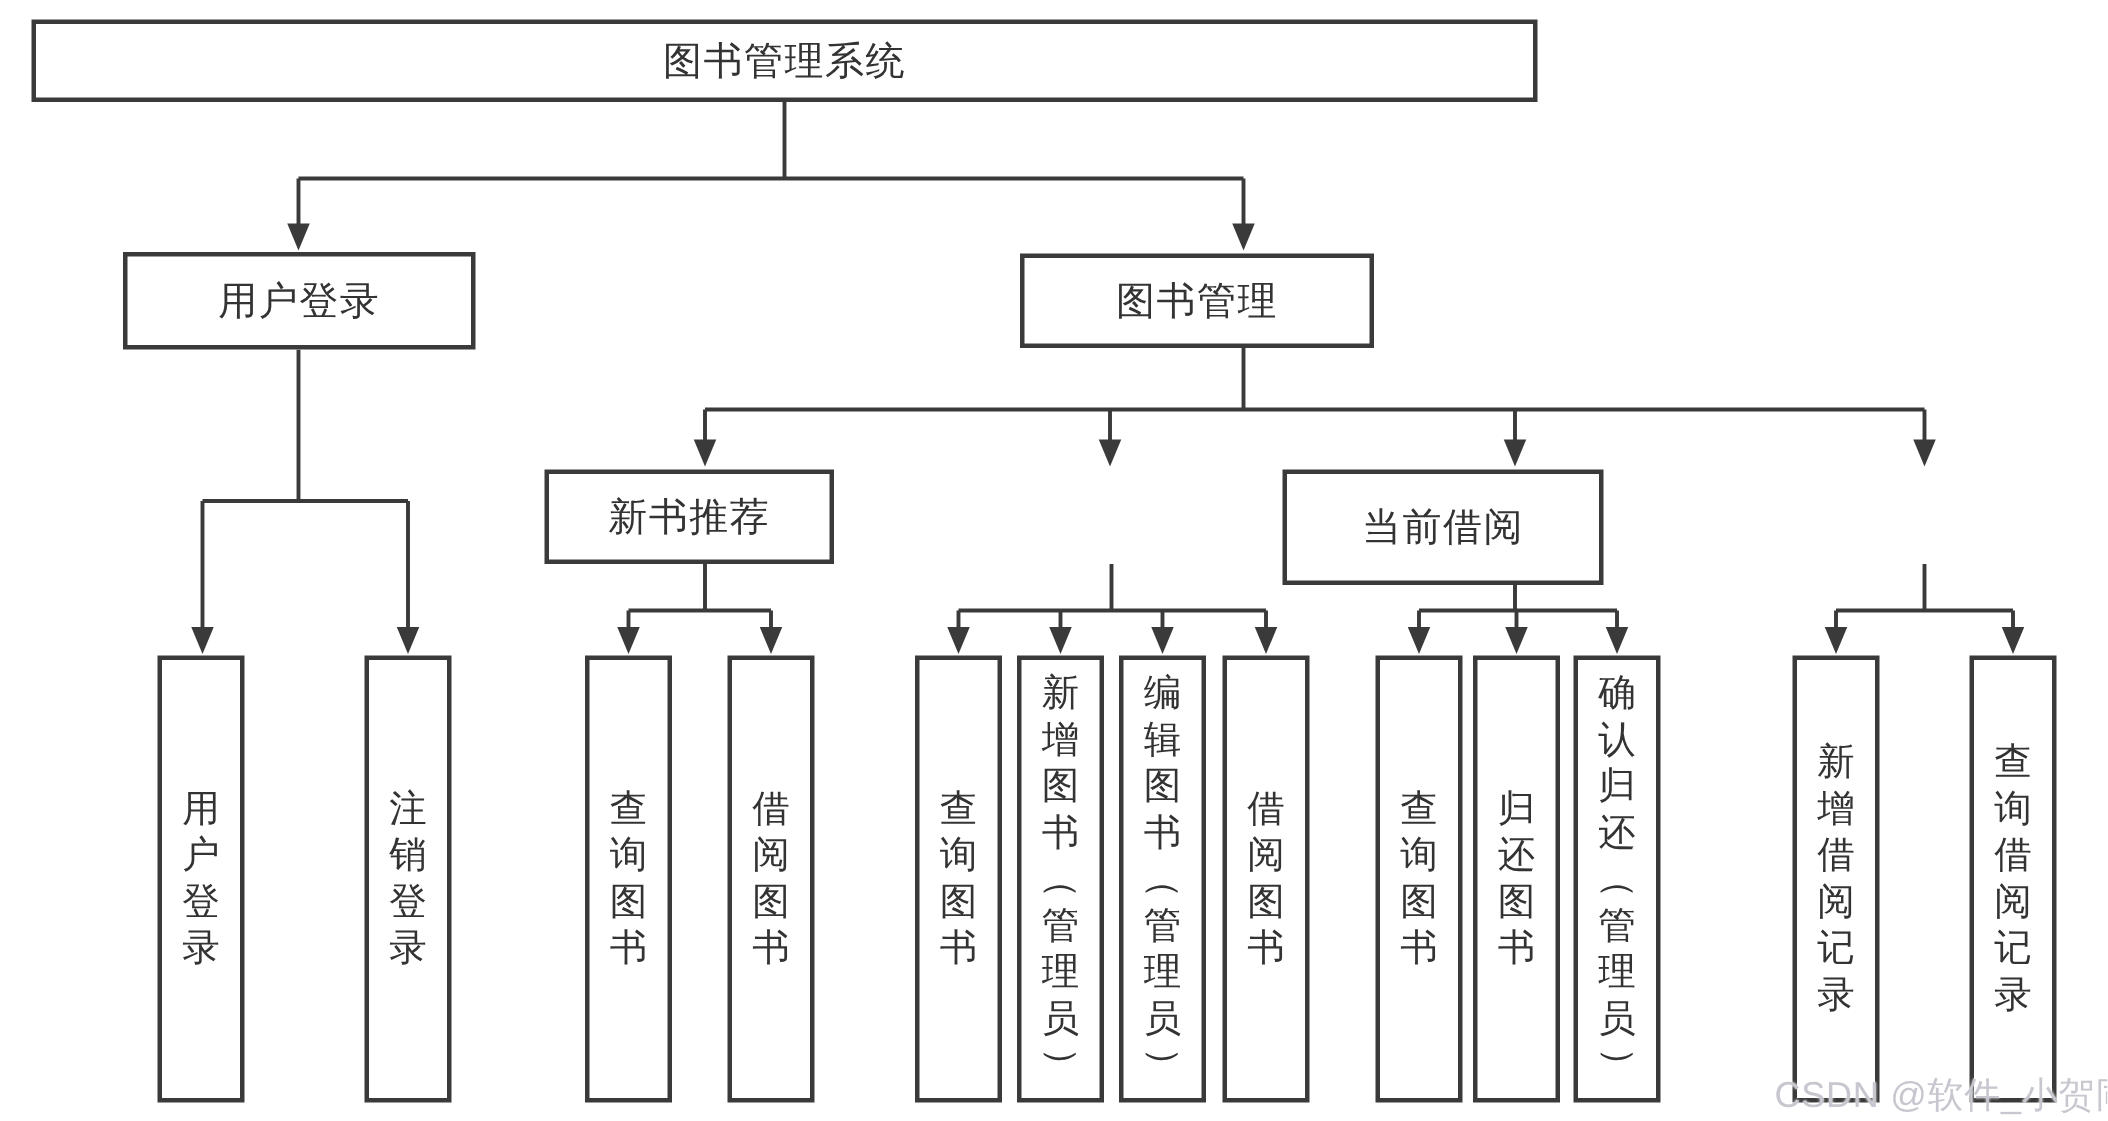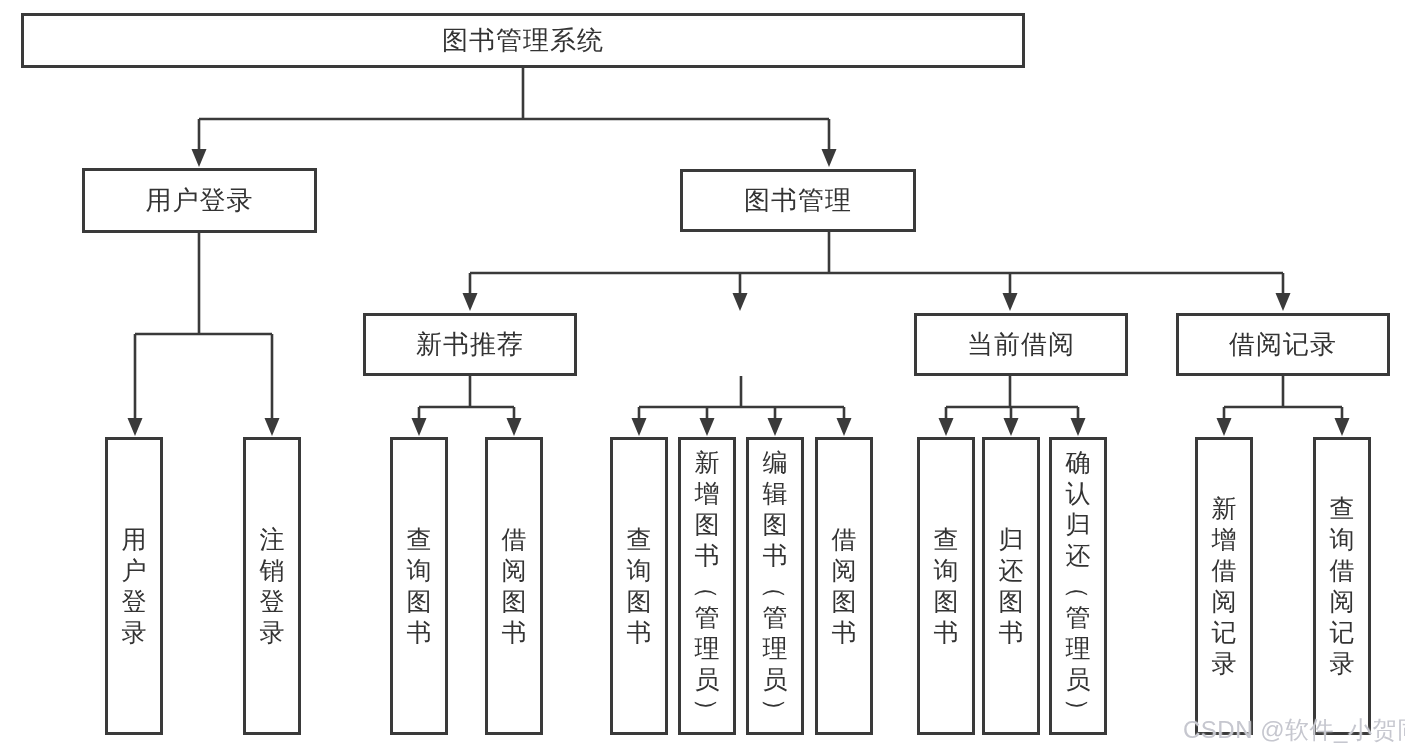--- a/index.html
+++ b/index.html
@@ -118,23 +118,22 @@
     <path d="M1283 376 V407 M1224 407 H1342 M1224 407 V420 M1342 407 V420"></path>
     <polygon points="1216.5,418 1231.5,418 1224,436"></polygon>
     <polygon points="1334.5,418 1349.5,418 1342,436"></polygon>
   </svg>
 
   <div class="hbox" style="left:21px; top:13px; width:1004px; height:55px">图书管理系统</div>
 
   <div class="hbox" style="left:82px; top:168px; width:235px; height:65px">用户登录</div>
   <div class="hbox" style="left:680px; top:169px; width:236px; height:63px">图书管理</div>
 
-  <div class="hbox" style="left:363px; top:313px; width:214px; height:63px">新书推荐</div>
-  <div class="hbox" style="left:914px; top:313px; width:214px; height:63px">当前借阅</div>
-  <div class="hbox" style="left:1176px; top:313px; width:214px; height:63px">借阅记录</div>
+  <div class="hbox" style="left:363px; top:313px; width:193px; height:63px">新书推荐</div>
+  <div class="hbox" style="left:855px; top:313px; width:214px; height:77px">当前借阅</div>
 
   <div class="vbox" style="left:105px">
       <span class="vchar">用</span>
       <span class="vchar">户</span>
       <span class="vchar">登</span>
       <span class="vchar">录</span>
     </div>
   <div class="vbox" style="left:243px">
       <span class="vchar">注</span>
       <span class="vchar">销</span>

